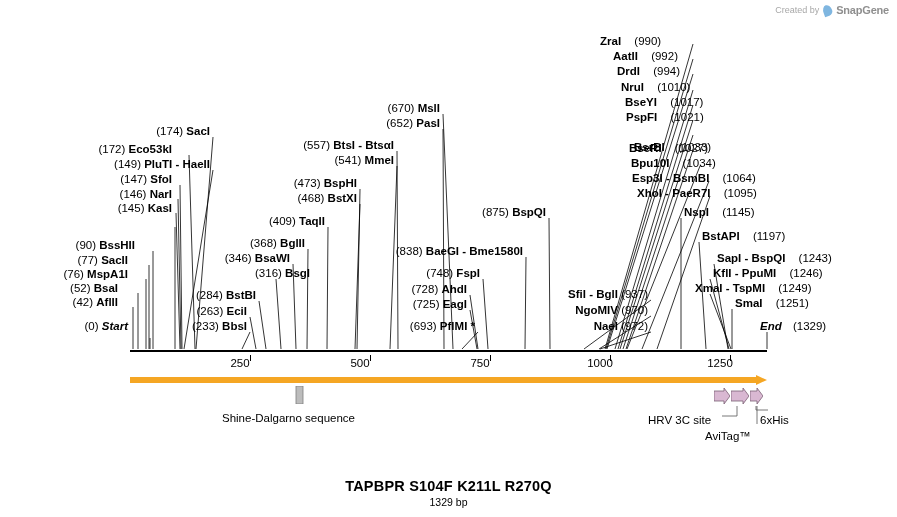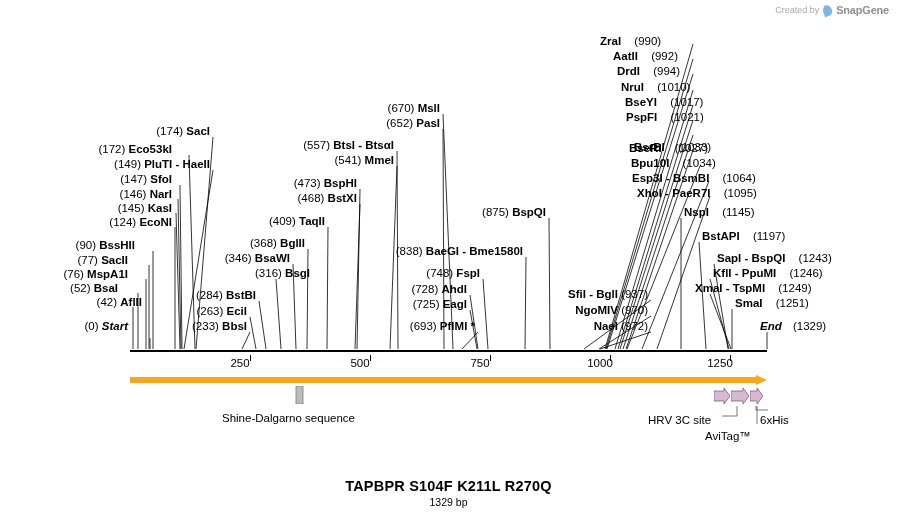--- a/index.html
+++ b/index.html
@@ -134,43 +134,39 @@
     <span>Created by</span>
     <span class="leaf"></span>
     <span class="brand">SnapGene</span>
   </div>
 
   <div class="lbl right" style="left:0px; top:320px; width:128px;">
     <span class="pos">(0)</span>
     <span class="italic">Start</span>
   </div>
 
-  <div class="lbl right" style="left:0px; top:296px; width:118px;padding-left:24px;">
+  <div class="lbl right" style="left:0px; top:296px; width:118px;">
     <span class="pos">(42)</span>
     <span class="name">AflII</span>
   </div>
   <div class="lbl right" style="left:0px; top:282px; width:118px;">
     <span class="pos">(52)</span>
     <span class="name">BsaI</span>
   </div>
   <div class="lbl right" style="left:0px; top:268px; width:128px;">
     <span class="pos">(76)</span>
     <span class="name">MspA1I</span>
   </div>
   <div class="lbl right" style="left:0px; top:254px; width:128px;">
     <span class="pos">(77)</span>
     <span class="name">SacII</span>
   </div>
   <div class="lbl right" style="left:0px; top:239px; width:135px;">
     <span class="pos">(90)</span>
     <span class="name">BssHII</span>
-  </div>
-  <div class="lbl right" style="left:0px; top:216px; width:172px;">
-    <span class="pos">(124)</span>
-    <span class="name">EcoNI</span>
   </div>
   <div class="lbl right" style="left:0px; top:202px; width:172px;">
     <span class="pos">(145)</span>
     <span class="name">KasI</span>
   </div>
   <div class="lbl right" style="left:0px; top:188px; width:172px;">
     <span class="pos">(146)</span>
     <span class="name">NarI</span>
   </div>
   <div class="lbl right" style="left:0px; top:173px; width:172px;">

